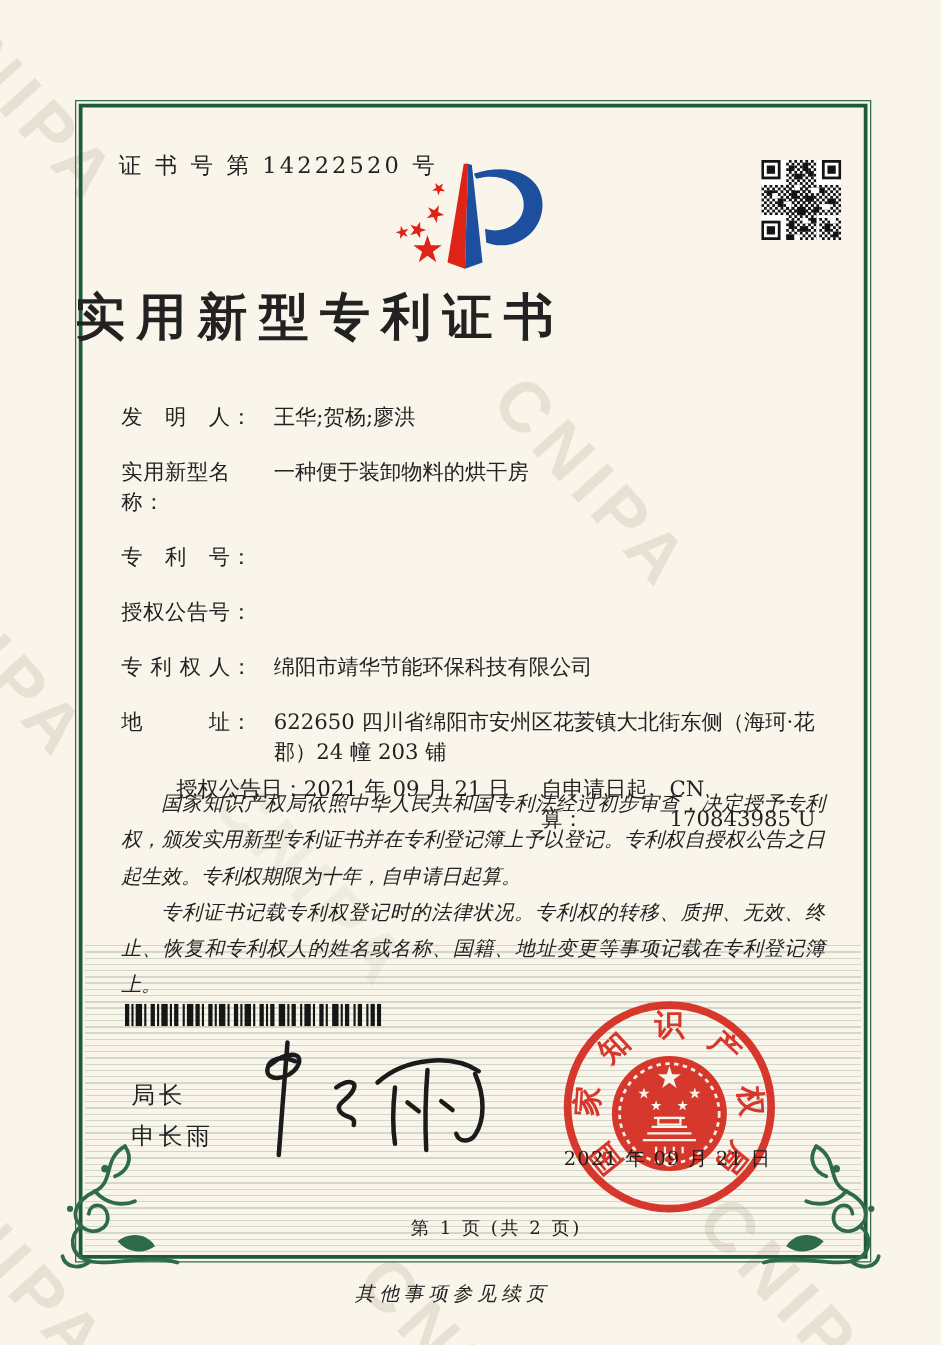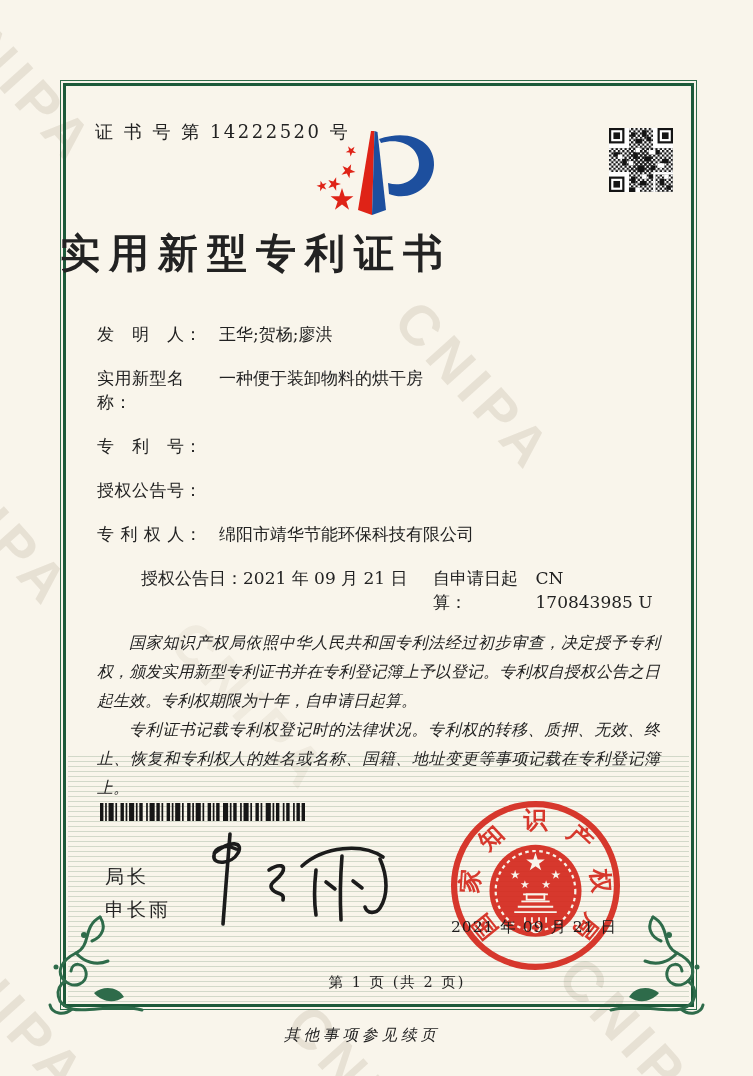--- a/index.html
+++ b/index.html
@@ -176,20 +176,24 @@
   </div>
   <div class="row">
     <div class="lbl">专　利　号：</div>
   </div>
   <div class="row">
     <div class="lbl">授权公告号：</div>
   </div>
   <div class="row">
     <div class="lbl">专 利 权 人：</div>
     <div class="val">绵阳市靖华节能环保科技有限公司</div>
+  </div>
+  <div class="row" style="margin-bottom:6px">
+    <div class="lbl">地　　　址：</div>
+    <div class="val">622650 四川省绵阳市安州区花荄镇大北街东侧（海珂·花郡）24 幢 203 铺</div>
   </div>
   <div class="grantrow">
     <div class="part1">
       <span>授权公告日：</span>
       <span>2021 年 09 月 21 日</span>
     </div>
     <div class="part2">
       <span>自申请日起算：</span>
       <span style="margin-left:4px">CN 170843985 U</span>
     </div>

